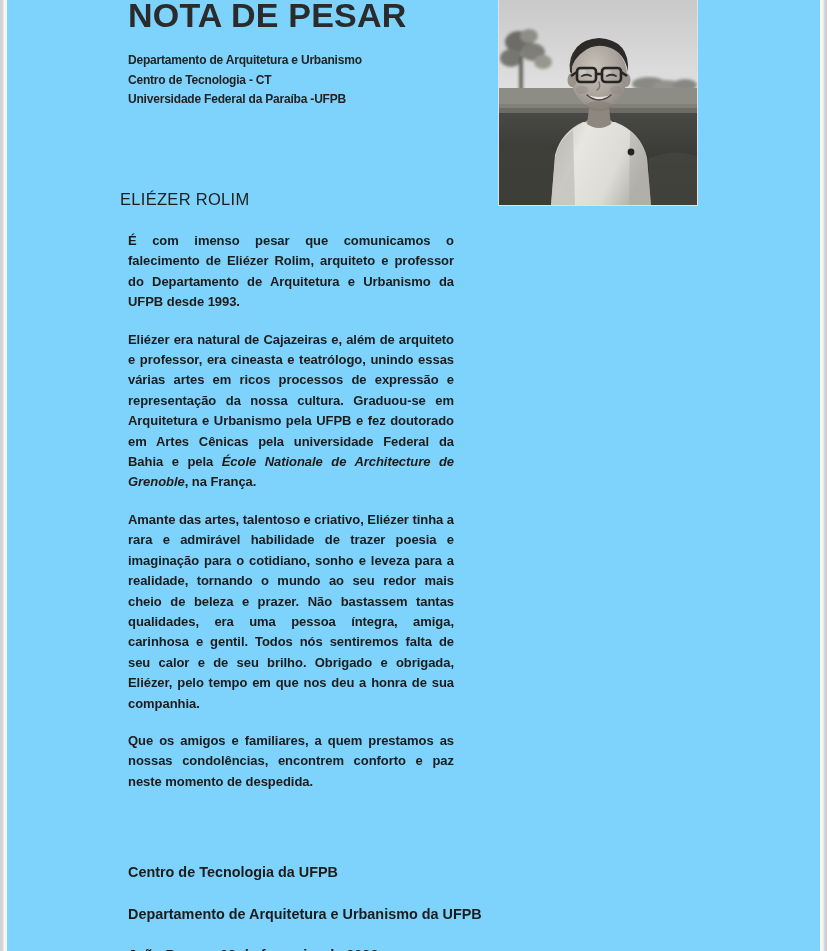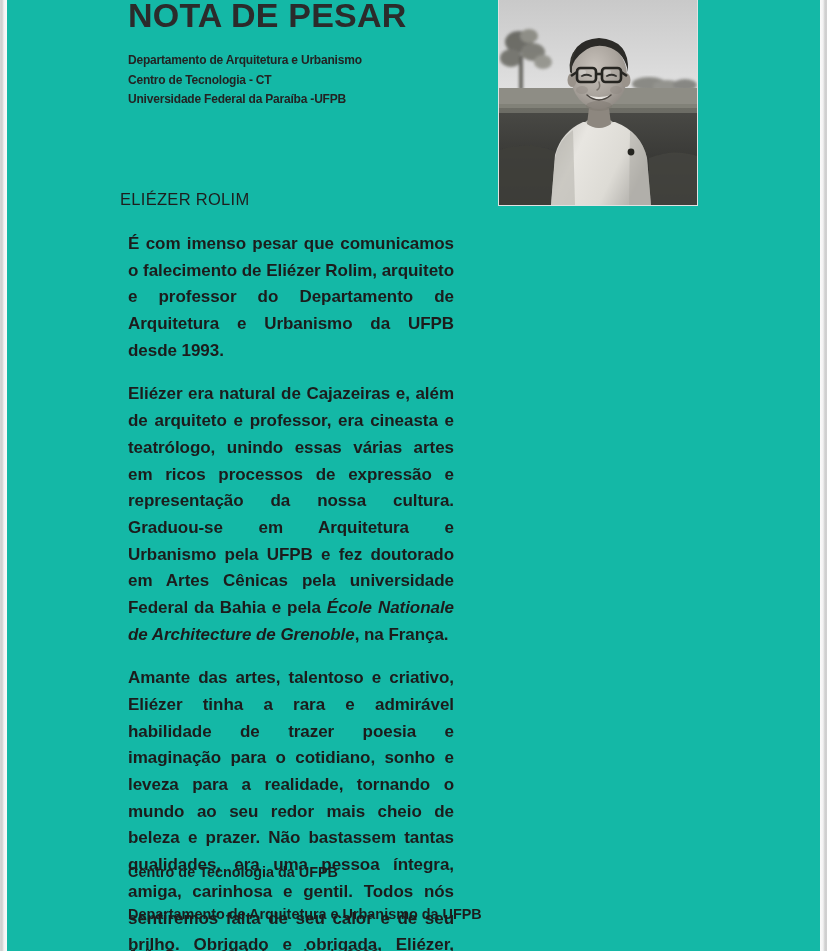--- a/index.html
+++ b/index.html
@@ -12,21 +12,21 @@
     height: 951px;
     background: #e9e9e9;
     font-family: "Liberation Sans", sans-serif;
     overflow: hidden;
   }
 
   .page {
     position: relative;
     width: 827px;
     height: 951px;
-    background: #14b8a6;
+    background: #7dd3fc;
     box-sizing: border-box;
     overflow: hidden;
   }
 
   
   .edge-left,
   .edge-right {
     position: absolute;
     top: 0;
     bottom: 0;
@@ -102,21 +102,21 @@
   
   .body-block {
     position: absolute;
     left: 128px;
     top: 231px;
     width: 342px;
   }
 
   .body-block p {
     margin: 0 16px 17px 0;
-    font-size: 17px;
+    font-size: 13px;
     line-height: 1.57;
     color: #1c1c1c;
     font-weight: bold;
     text-align: justify;
     text-justify: inter-word;
     letter-spacing: -0.05px;
   }
   .body-block p:last-child {
     margin-bottom: 0;
   }

